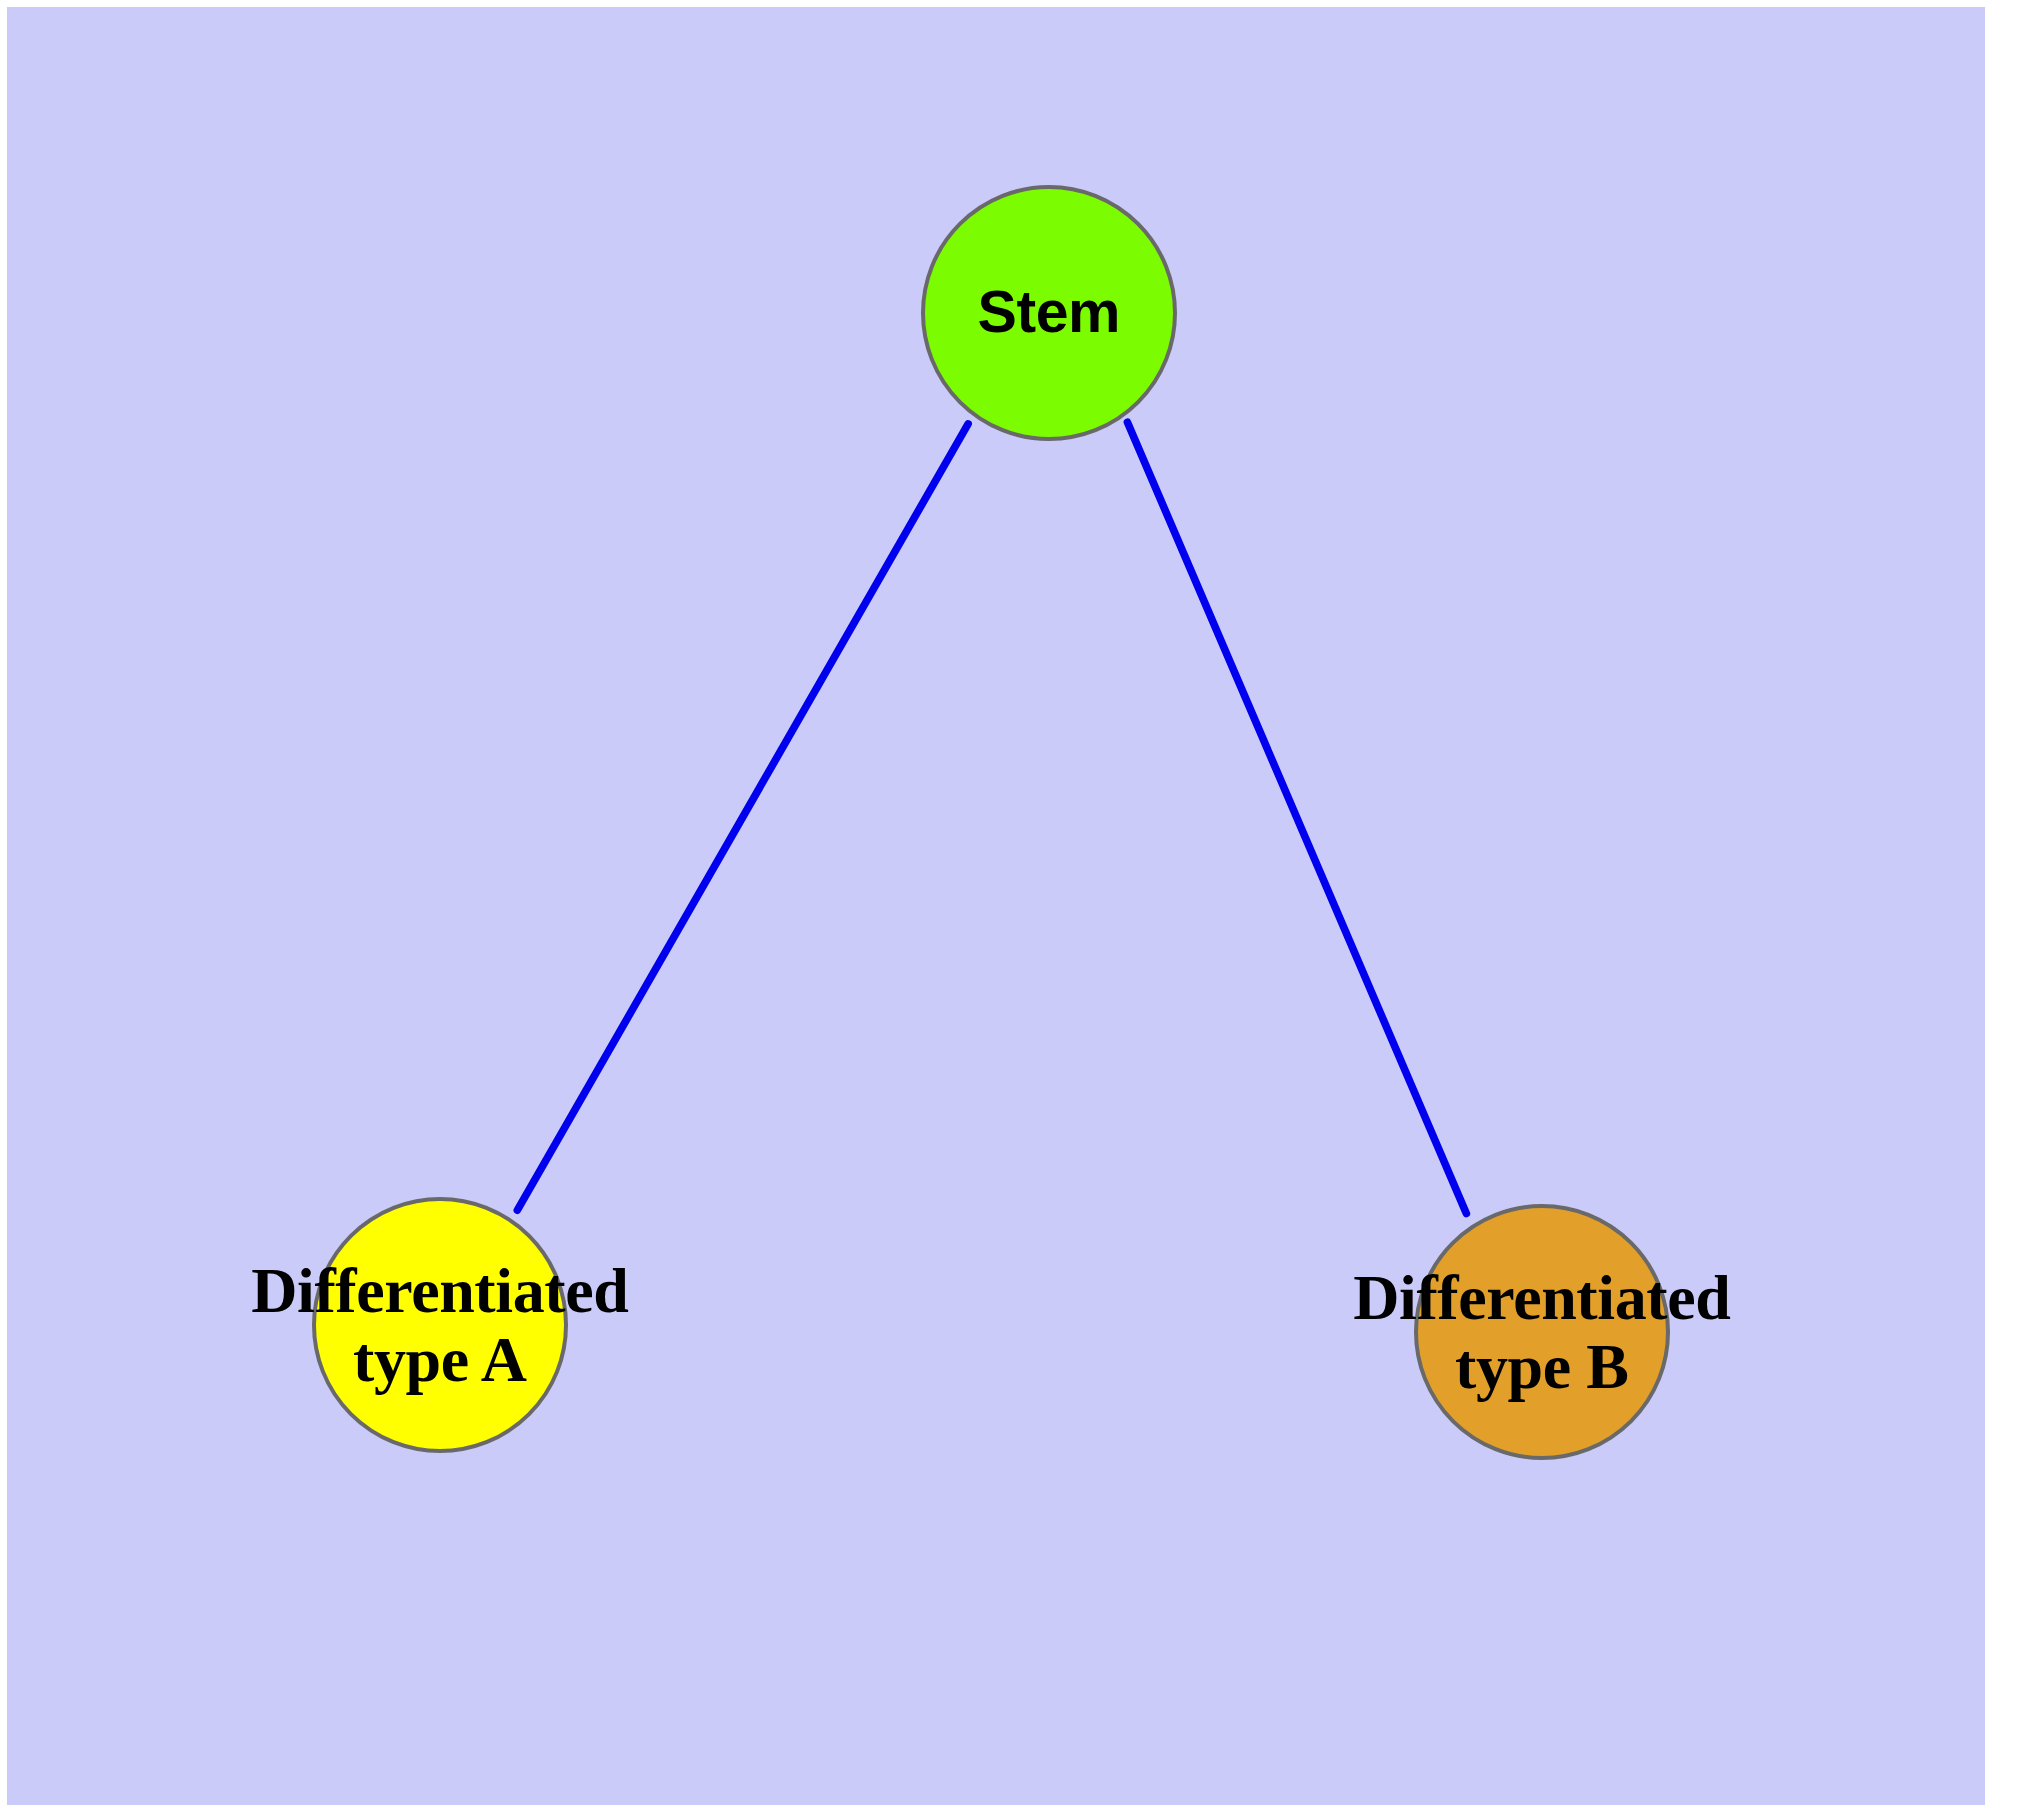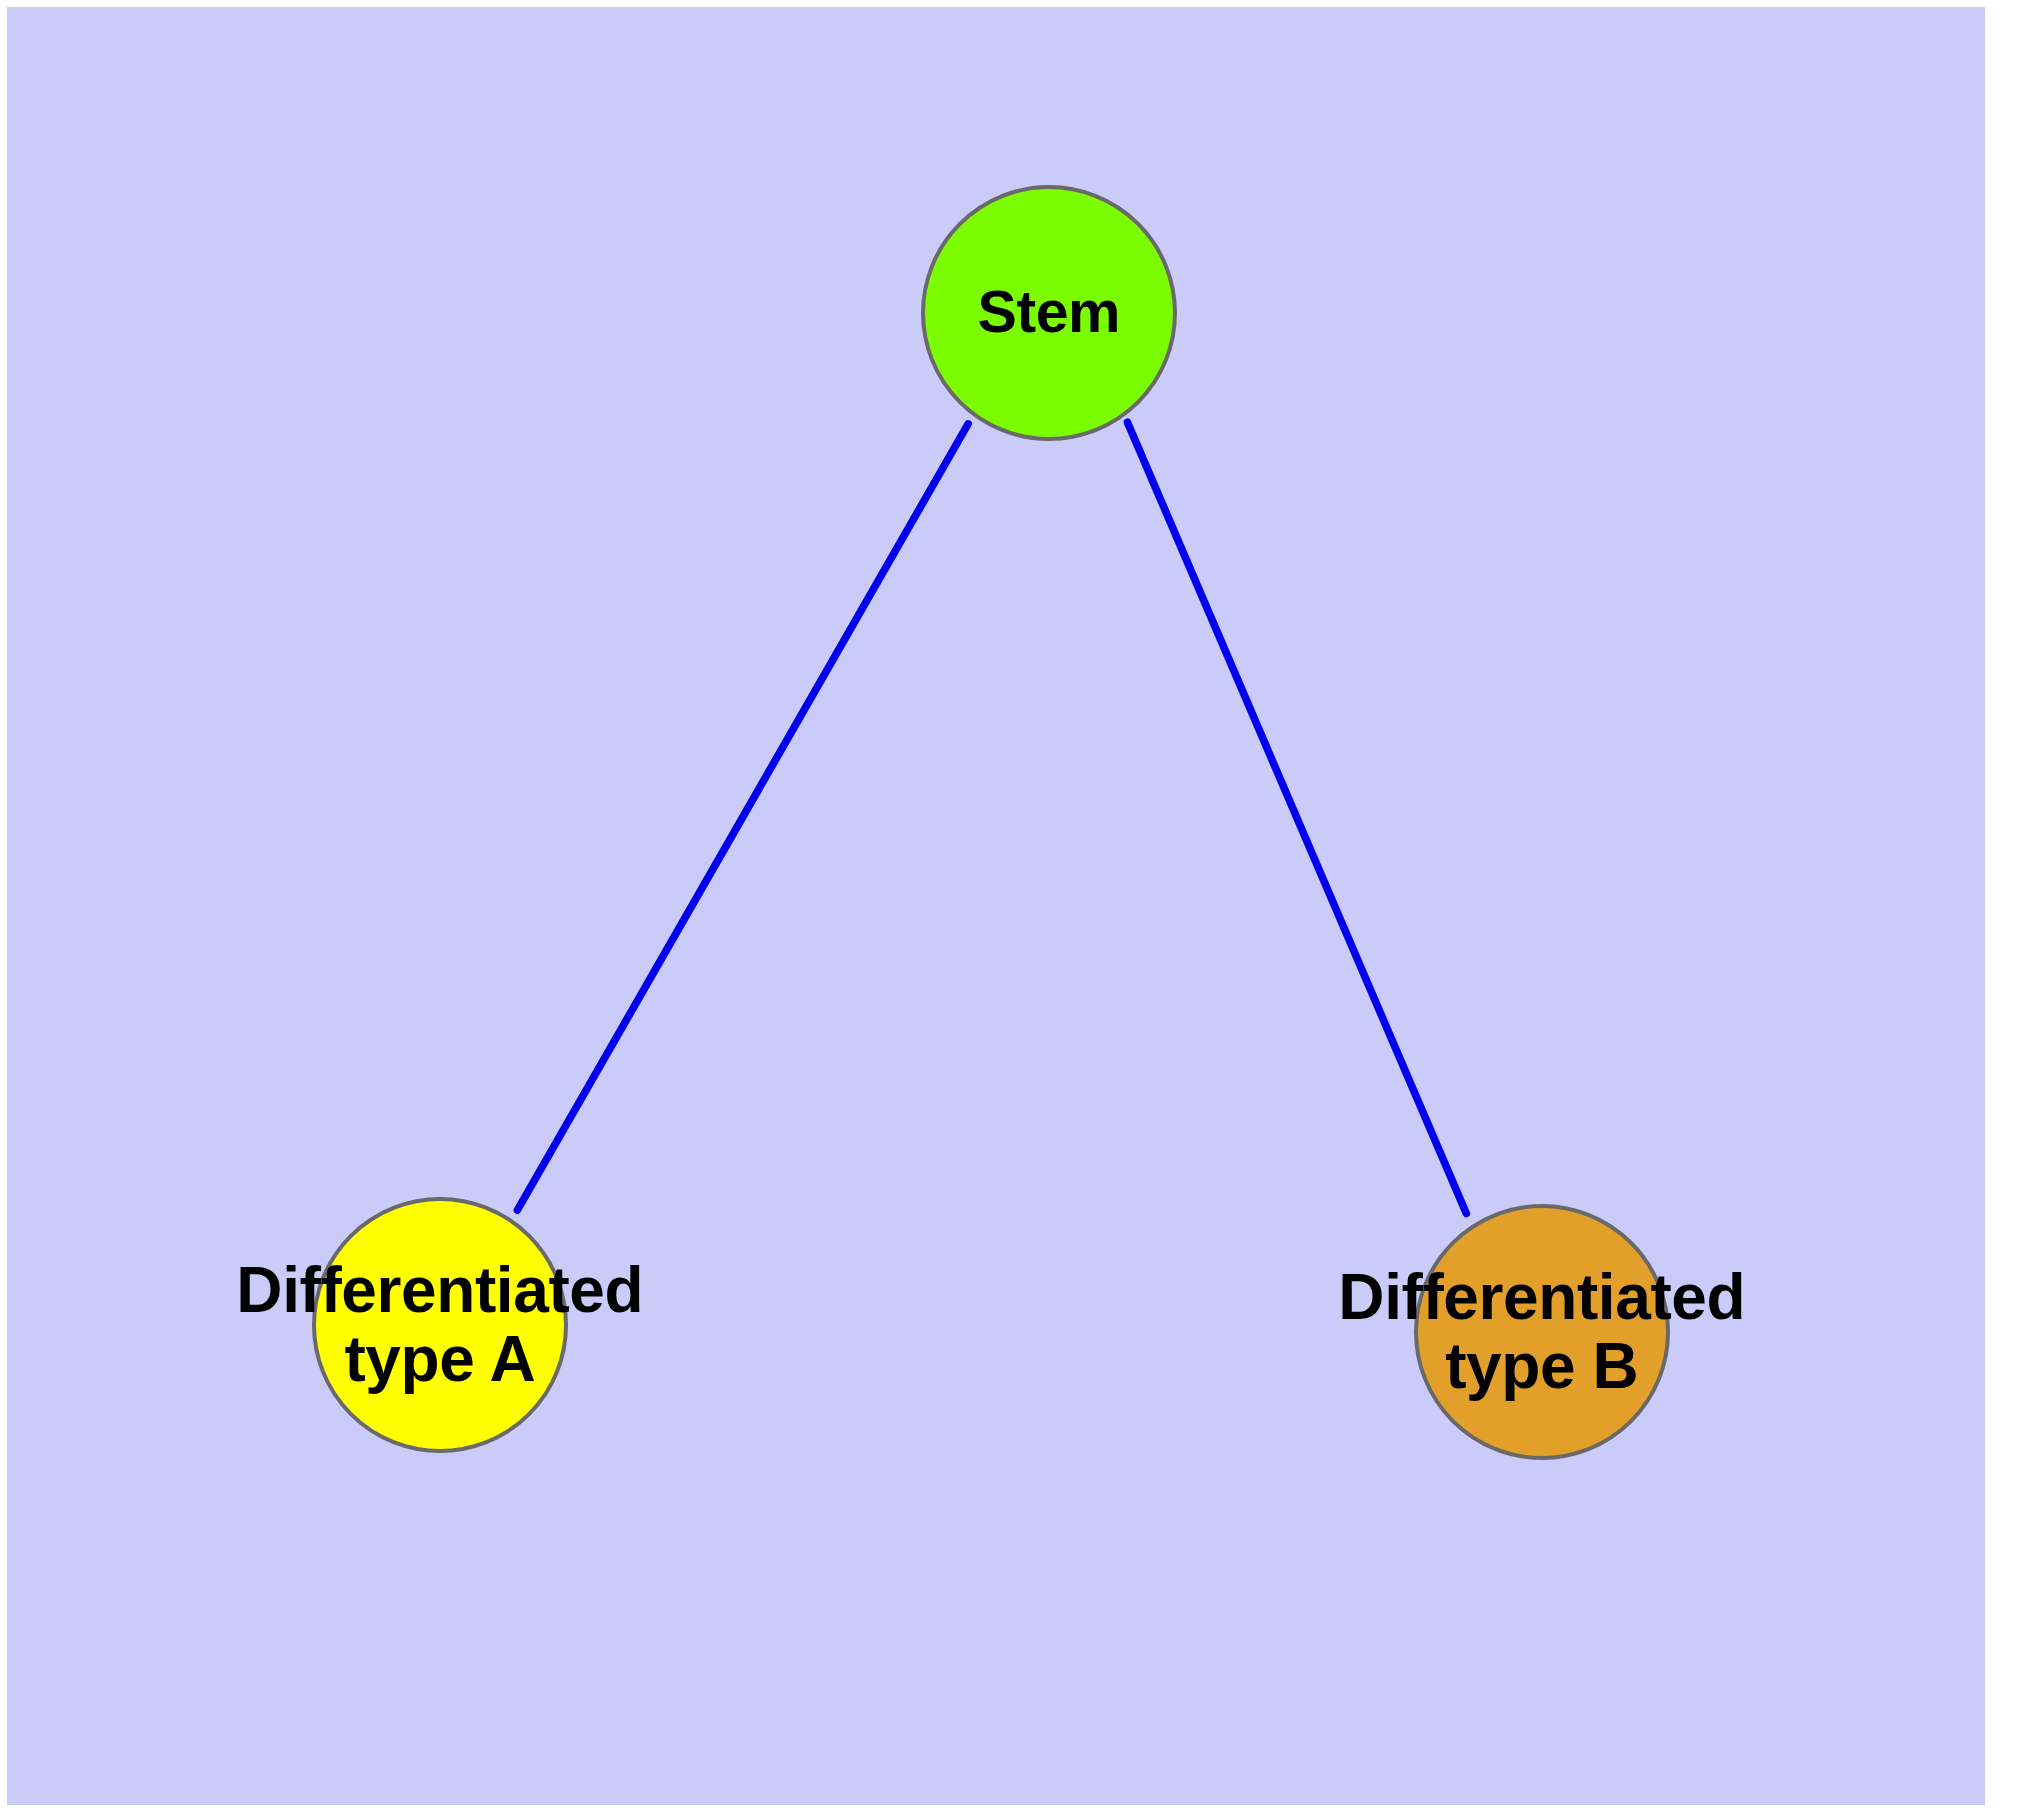--- a/index.html
+++ b/index.html
@@ -73,21 +73,21 @@
     width: 256px;
     height: 256px;
   }
   #node-diff-b {
     left: 1407px;
     top: 1197px;
     width: 256px;
     height: 256px;
   }
   #node-diff-a .node-label,
-  #node-diff-b .node-label { font-size: 64px; }
+  #node-diff-b .node-label { font-size: 64px; font-family: Liberation Serif, serif; }
 </style>
 </head>
 <body>
 
 <div id="graph-canvas">
   <div id="graph-plot">
 
     <svg id="edge-layer" viewBox="0 0 2368 2122" width="2007" height="1798">
       <line x1="1134" y1="492" x2="602" y2="1420" stroke="#0000ee" stroke-width="9" stroke-linecap="round"></line>
       <line x1="1322" y1="490" x2="1722" y2="1424" stroke="#0000ee" stroke-width="9" stroke-linecap="round"></line>

